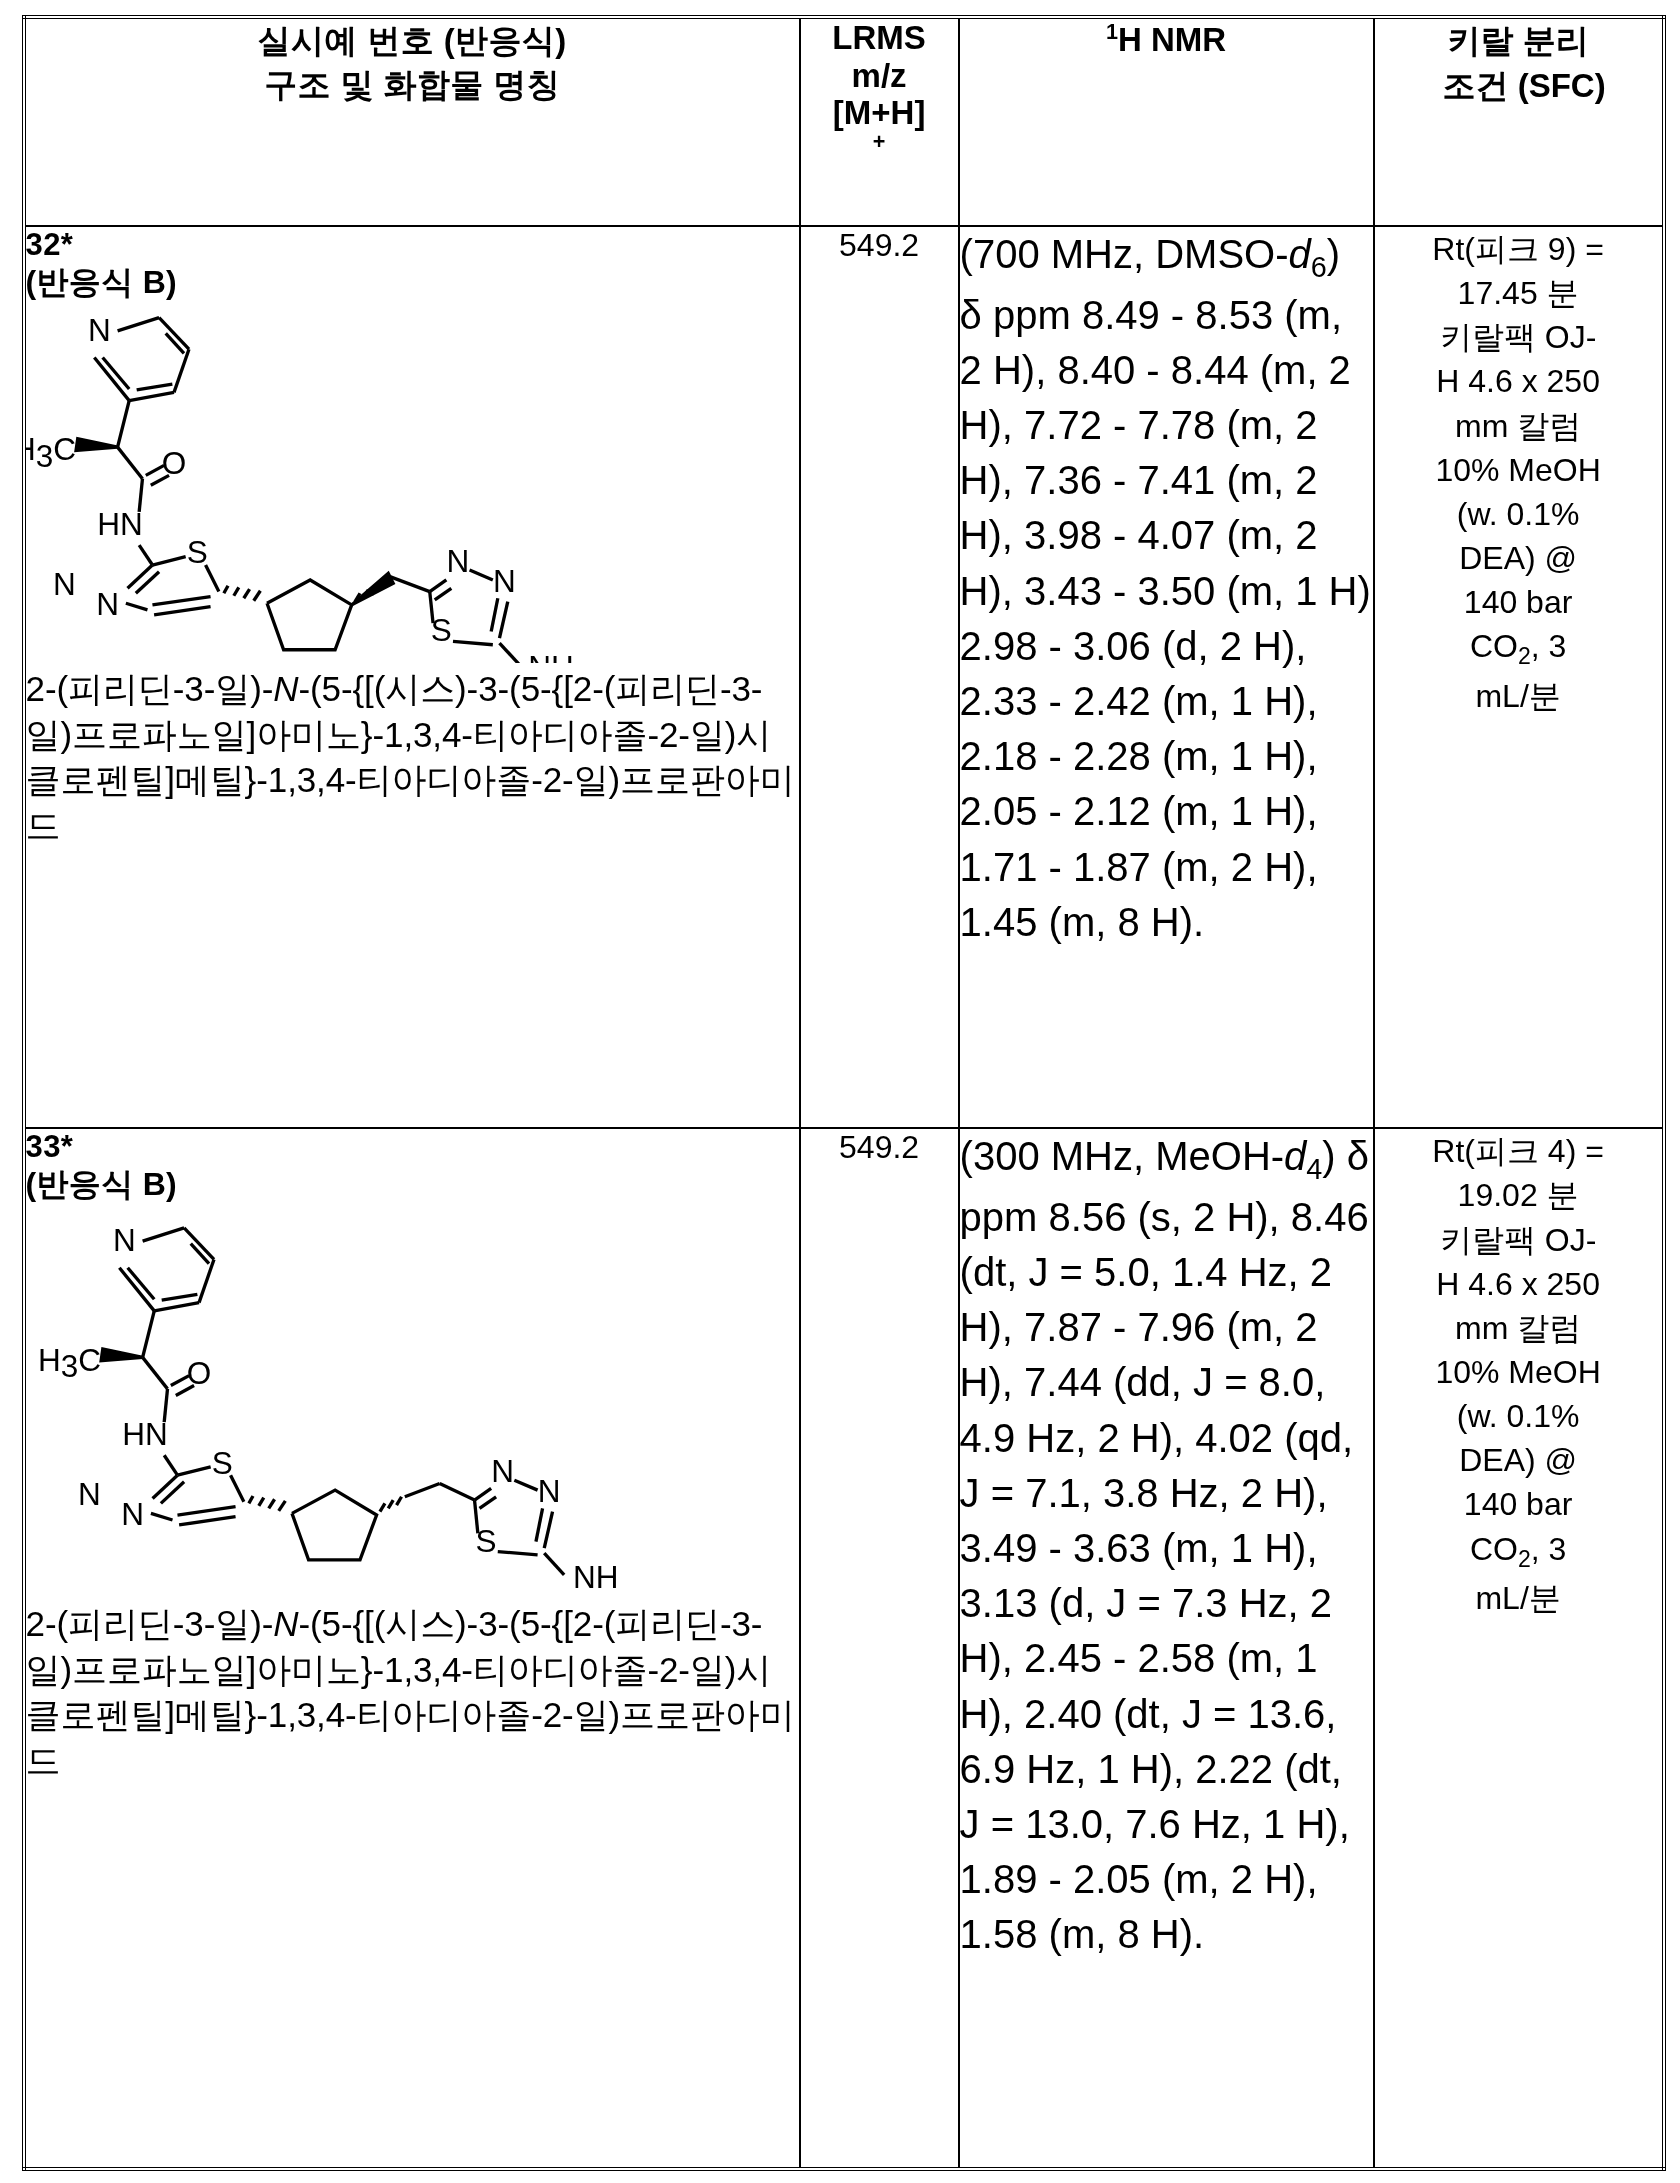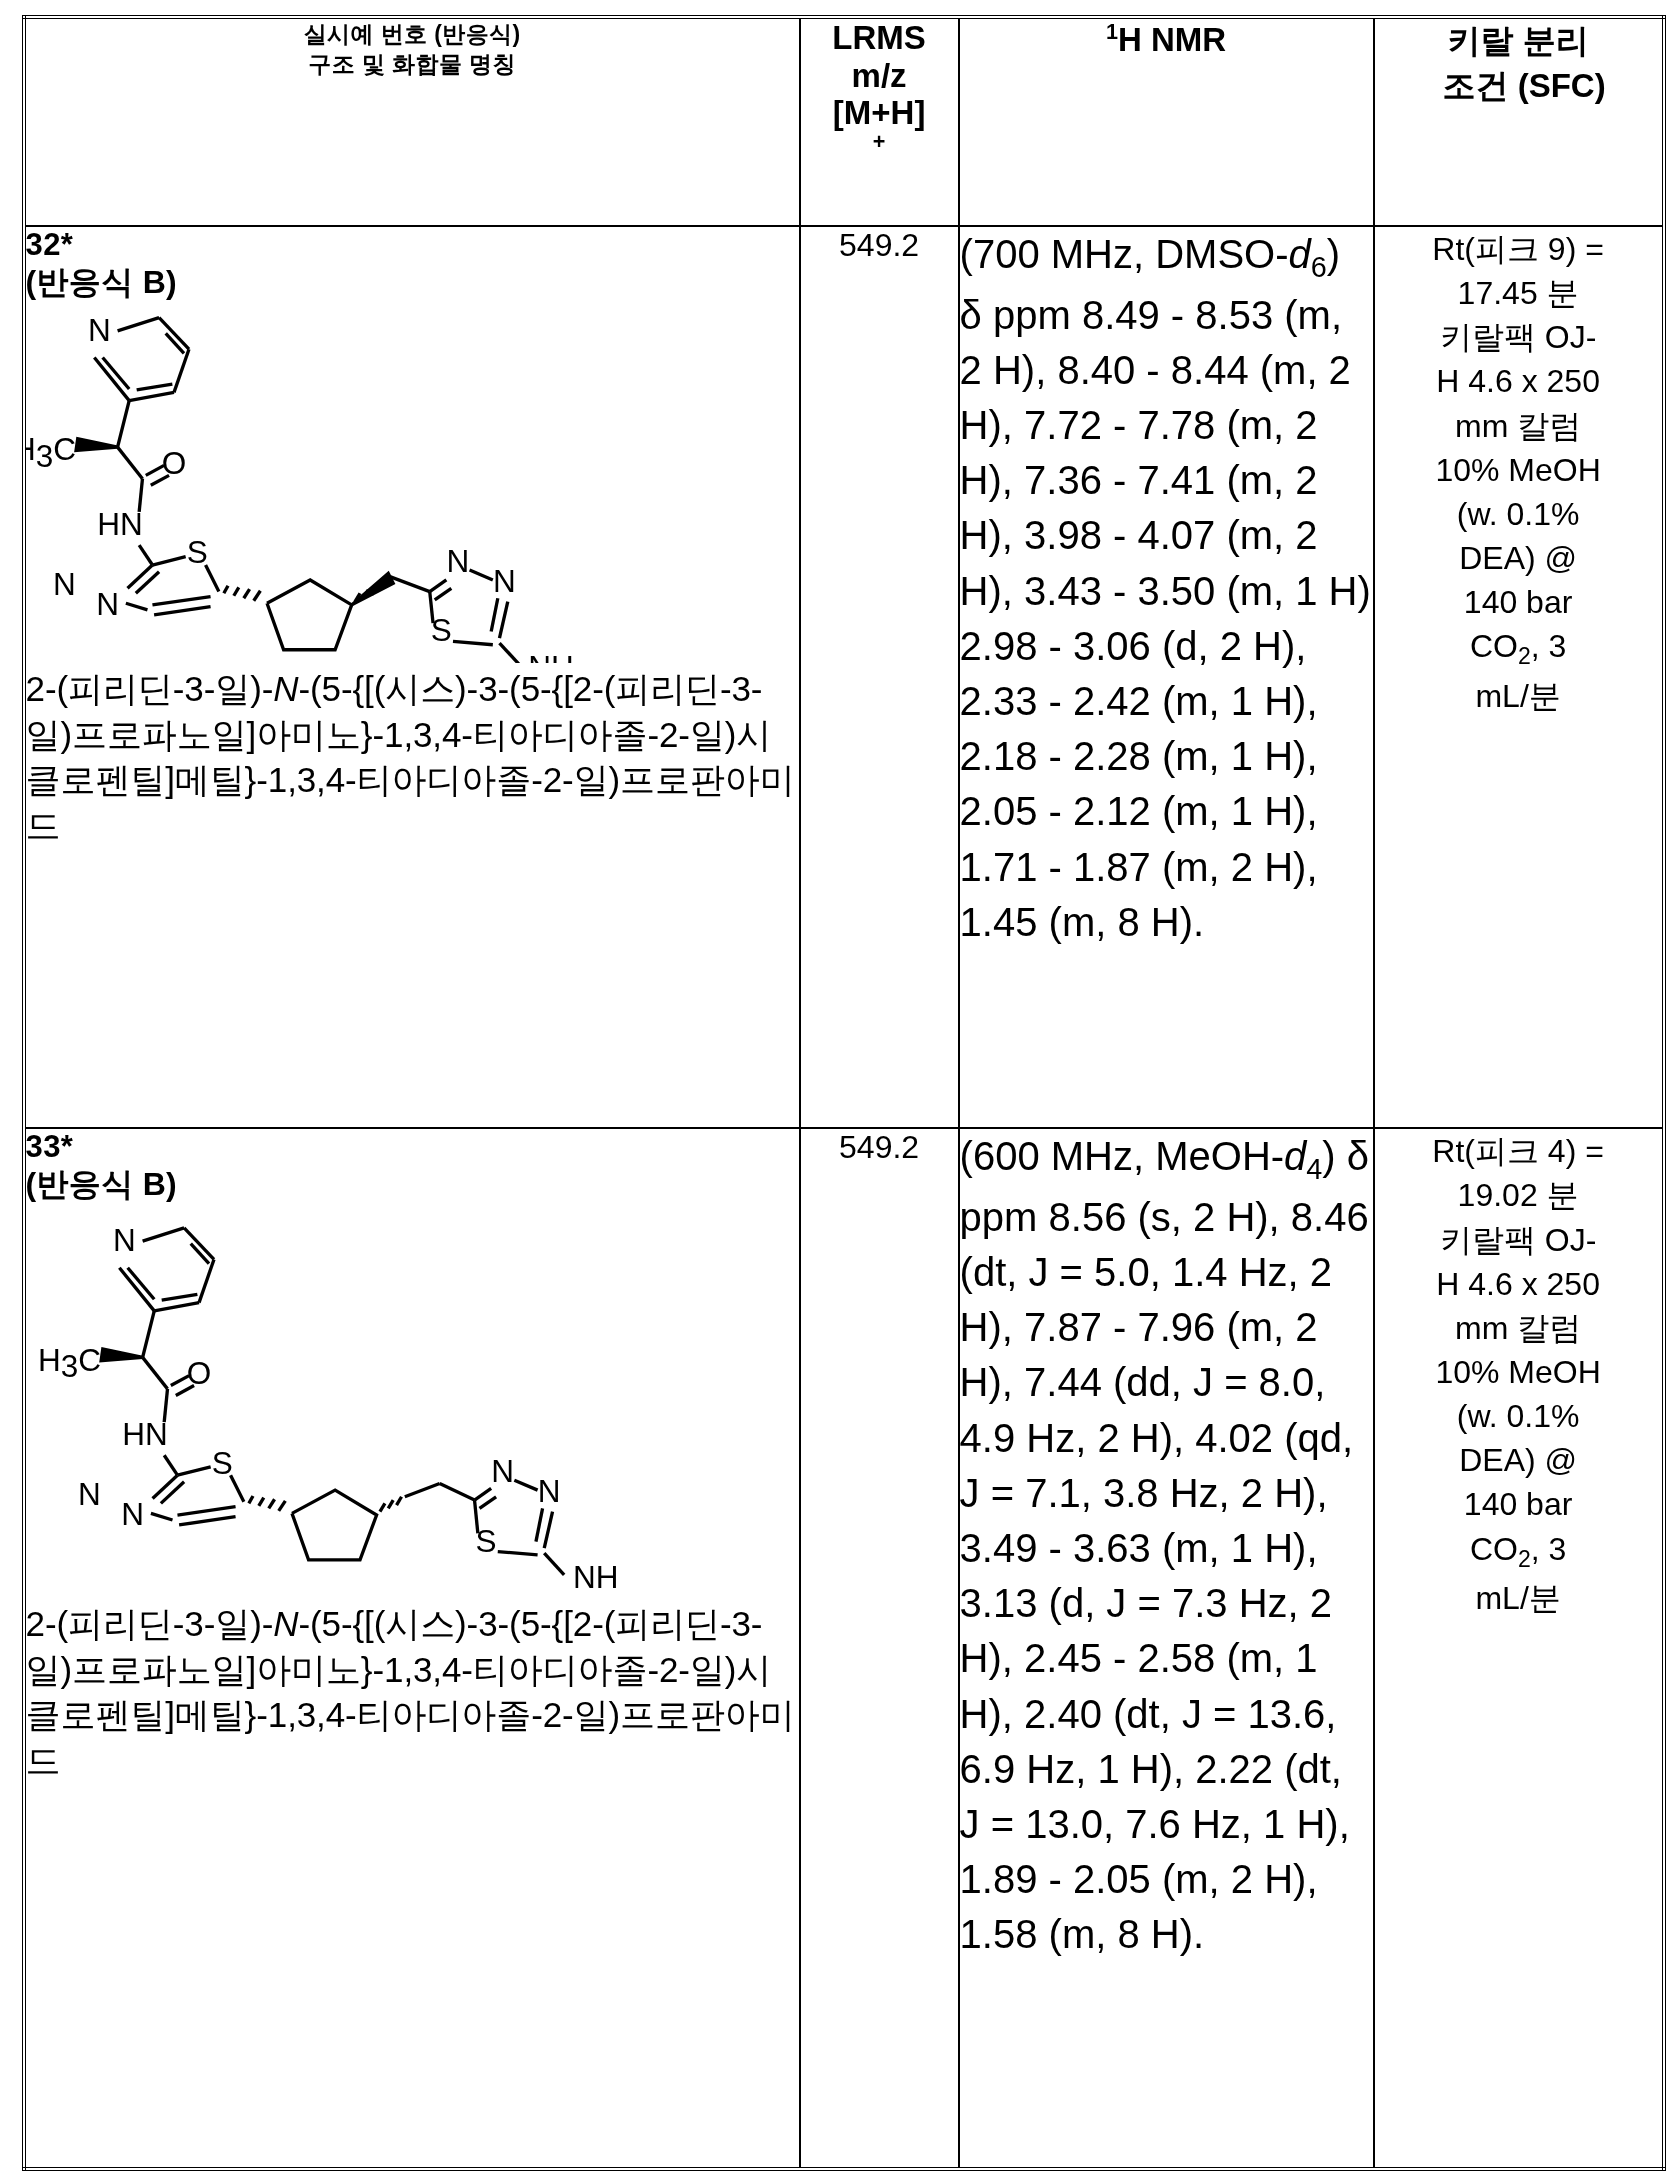--- a/index.html
+++ b/index.html
@@ -46,21 +46,21 @@
 
   
   thead th {
     vertical-align: bottom;
     text-align: center;
     font-weight: bold;
     padding-bottom: 8.3px;
     height: 206px;
   }
   .hdr-struct {
-    font-size: 23px;
+    font-size: 33px;
     line-height: 1.32;
     letter-spacing: 0.4px;
     padding-bottom: 11.6px;
     border-radius: 32px;
   }
   .hdr-struct .l2 { display:block; }
   .hdr-lrms {
     font-size: 33px;
     line-height: 1.14;
     padding-bottom: 5px;
@@ -361,21 +361,21 @@
           </div>
 
           <div class="cmp-name"><span>2-(피리딘-3-일)-</span><i>N</i><span>-(5-{[(시스)-3-(5-{[2-(피리딘-3-일)프로파노일]아미노}-1,3,4-티아디아졸-2-일)시클로펜틸]메틸}-1,3,4-티아디아졸-2-일)프로판아미드</span></div>
         </td>
 
         <td class="cell-lrms">
           <span>549.2</span>
         </td>
 
         <td class="cell-nmr">
-          <span>(600 MHz, MeOH-</span><i>d</i><sub>4</sub><span>) δ ppm 8.56 (s, 2 H), 8.46 (dt, J = 5.0, 1.4 Hz, 2 H), 7.87 - 7.96 (m, 2 H), 7.44 (dd, J = 8.0, 4.9 Hz, 2 H), 4.02 (qd, J = 7.1, 3.8 Hz, 2 H), 3.49 - 3.63 (m, 1 H), 3.13 (d, J = 7.3 Hz, 2 H), 2.45 - 2.58 (m, 1 H), 2.40 (dt, J = 13.6, 6.9 Hz, 1 H), 2.22 (dt, J = 13.0, 7.6 Hz, 1 H), 1.89 - 2.05 (m, 2 H), 1.58 (m, 8 H).</span>
+          <span>(300 MHz, MeOH-</span><i>d</i><sub>4</sub><span>) δ ppm 8.56 (s, 2 H), 8.46 (dt, J = 5.0, 1.4 Hz, 2 H), 7.87 - 7.96 (m, 2 H), 7.44 (dd, J = 8.0, 4.9 Hz, 2 H), 4.02 (qd, J = 7.1, 3.8 Hz, 2 H), 3.49 - 3.63 (m, 1 H), 3.13 (d, J = 7.3 Hz, 2 H), 2.45 - 2.58 (m, 1 H), 2.40 (dt, J = 13.6, 6.9 Hz, 1 H), 2.22 (dt, J = 13.0, 7.6 Hz, 1 H), 1.89 - 2.05 (m, 2 H), 1.58 (m, 8 H).</span>
         </td>
 
         <td class="cell-sfc">
           <div>Rt(피크 4) =</div>
           <div>19.02 분</div>
           <div>키랄팩 OJ-</div>
           <div>H 4.6 x 250</div>
           <div>mm 칼럼</div>
           <div>10% MeOH</div>
           <div>(w. 0.1%</div>

